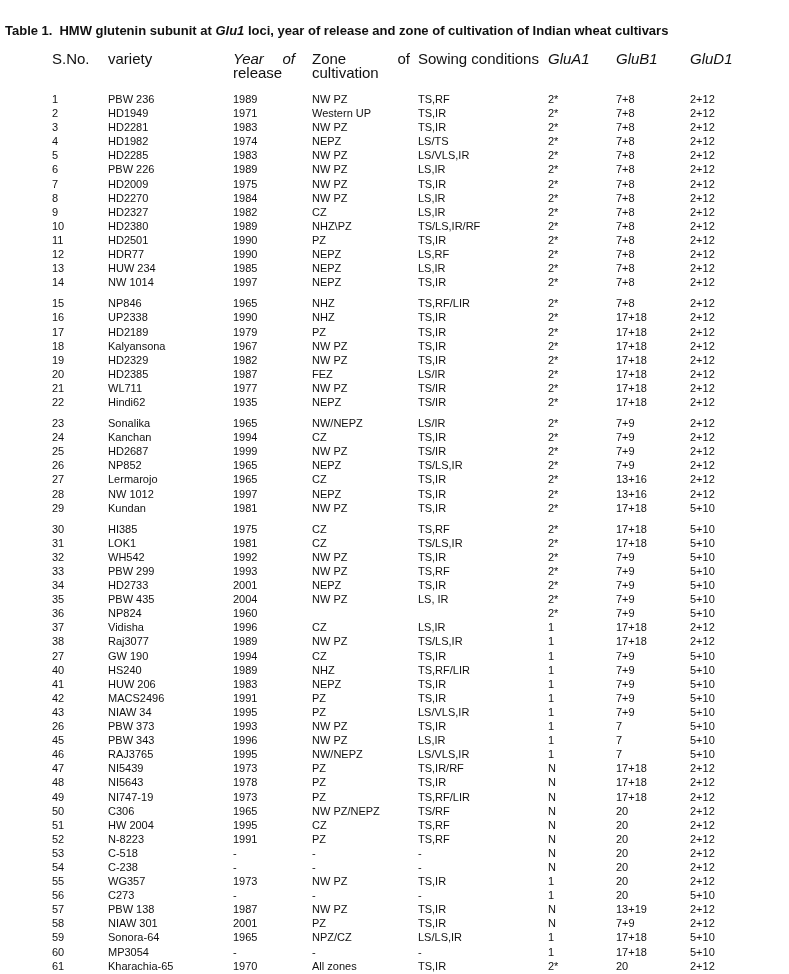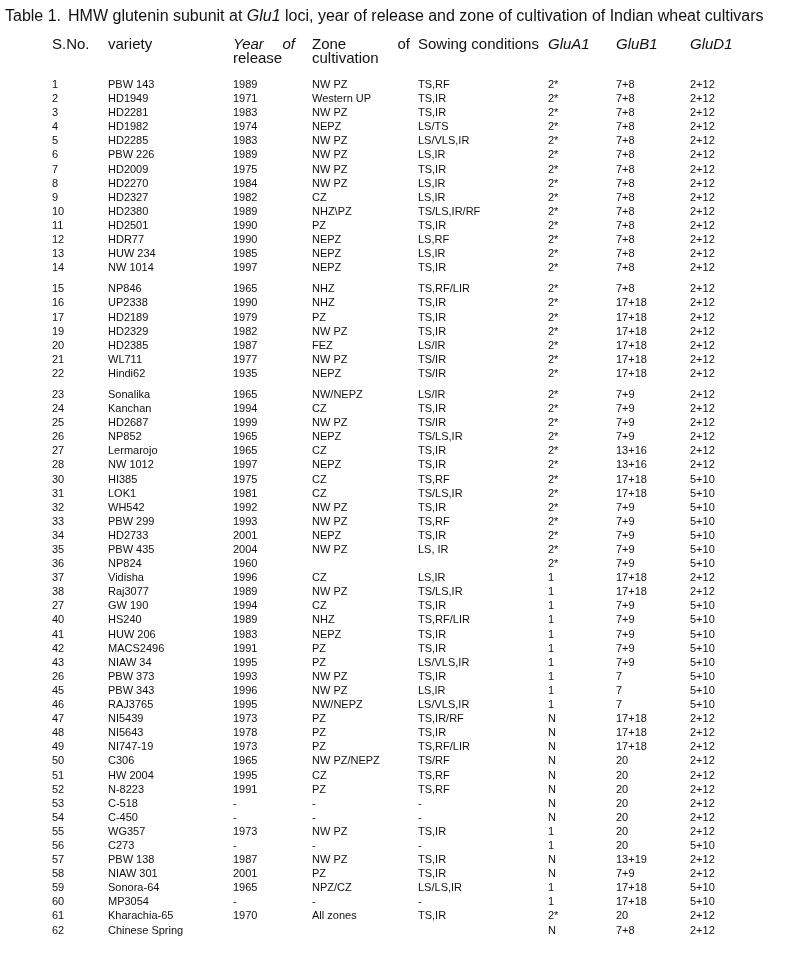--- a/index.html
+++ b/index.html
@@ -9,24 +9,25 @@
     height: 974px;
     background: #ffffff;
     overflow: hidden;
     box-sizing: border-box;
     padding-top: 8px;
     font-family: "Liberation Sans", sans-serif;
     color: #111111;
   }
   .title {
     margin-left: 5px;
-    font-size: 16px;
-    font-weight: normal;
+    font-size: 13px;
+    font-weight: bold;
     line-height: 15px;
     white-space: nowrap;
+    margin-top: 15px;
   }
   .title span { white-space: pre; }
   .title .label { margin-right: 7px; }
   .italic { font-style: italic; }
 
   table.data-table {
     margin-left: 52px;
     margin-top: 14px;
     border-collapse: collapse;
     table-layout: fixed;
@@ -104,21 +105,21 @@
         <th>Sowing conditions</th>
         <th class="italic">GluA1</th>
         <th class="italic">GluB1</th>
         <th class="italic">GluD1</th>
       </tr>
     </thead>
     <tbody>
 
         <tr>
           <td>1</td>
-          <td>PBW 143</td>
+          <td>PBW 236</td>
           <td>1989</td>
           <td>NW PZ</td>
           <td>TS,RF</td>
           <td>2*</td>
           <td>7+8</td>
           <td>2+12</td>
         </tr>
 
         <tr>
           <td>2</td>
@@ -289,20 +290,30 @@
           <td>17</td>
           <td>HD2189</td>
           <td>1979</td>
           <td>PZ</td>
           <td>TS,IR</td>
           <td>2*</td>
           <td>17+18</td>
           <td>2+12</td>
         </tr>
 
+        <tr>
+          <td>18</td>
+          <td>Kalyansona</td>
+          <td>1967</td>
+          <td>NW PZ</td>
+          <td>TS,IR</td>
+          <td>2*</td>
+          <td>17+18</td>
+          <td>2+12</td>
+        </tr>
 
         <tr>
           <td>19</td>
           <td>HD2329</td>
           <td>1982</td>
           <td>NW PZ</td>
           <td>TS,IR</td>
           <td>2*</td>
           <td>17+18</td>
           <td>2+12</td>
@@ -400,20 +411,30 @@
           <td>28</td>
           <td>NW 1012</td>
           <td>1997</td>
           <td>NEPZ</td>
           <td>TS,IR</td>
           <td>2*</td>
           <td>13+16</td>
           <td>2+12</td>
         </tr>
 
+        <tr class="group-end">
+          <td>29</td>
+          <td>Kundan</td>
+          <td>1981</td>
+          <td>NW PZ</td>
+          <td>TS,IR</td>
+          <td>2*</td>
+          <td>17+18</td>
+          <td>5+10</td>
+        </tr>
 
         <tr>
           <td>30</td>
           <td>HI385</td>
           <td>1975</td>
           <td>CZ</td>
           <td>TS,RF</td>
           <td>2*</td>
           <td>17+18</td>
           <td>5+10</td>
@@ -667,21 +688,21 @@
           <td>-</td>
           <td>-</td>
           <td>-</td>
           <td>N</td>
           <td>20</td>
           <td>2+12</td>
         </tr>
 
         <tr>
           <td>54</td>
-          <td>C-450</td>
+          <td>C-238</td>
           <td>-</td>
           <td>-</td>
           <td>-</td>
           <td>N</td>
           <td>20</td>
           <td>2+12</td>
         </tr>
 
         <tr>
           <td>55</td>

